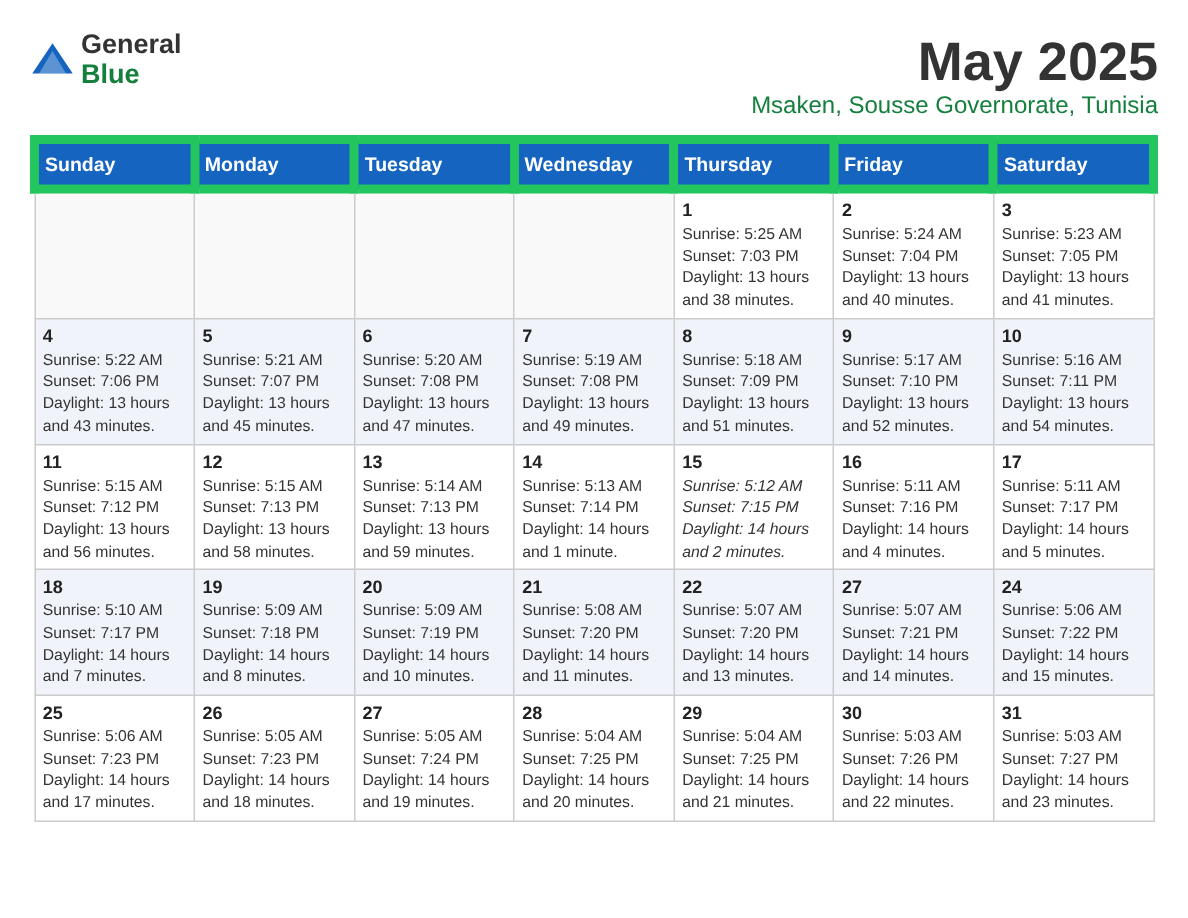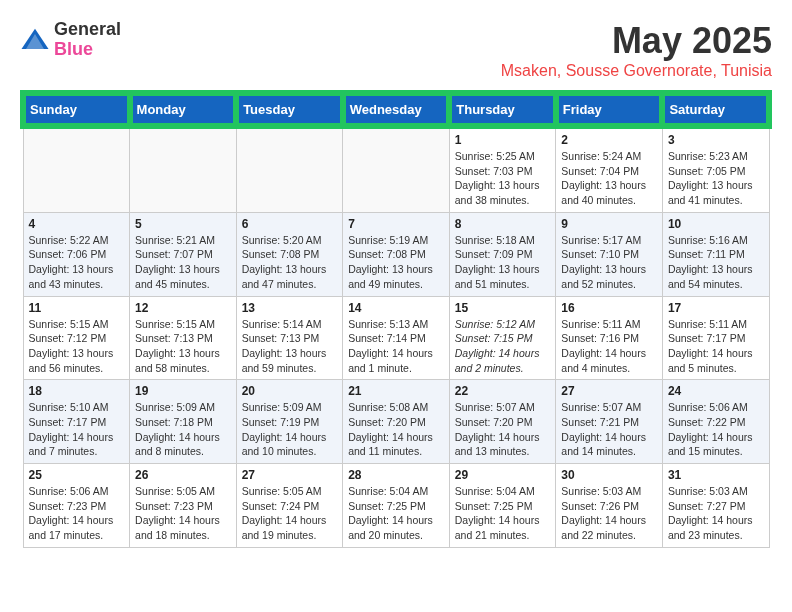--- a/index.html
+++ b/index.html
@@ -26,39 +26,39 @@
       line-height: 1.1;
     }
     .logo-general {
       font-size: 18px;
       font-weight: bold;
       color: #333;
     }
     .logo-blue {
       font-size: 18px;
       font-weight: bold;
-      color: #ec4899;
+      color: #15803d;
     }
     .logo-icon {
       width: 30px;
       height: 30px;
       margin-right: 4px;
     }
     .title-section {
       text-align: right;
     }
     .month-year {
       font-size: 36px;
       font-weight: bold;
       color: #333;
       text-align: right;
     }
     .location {
       font-size: 16px;
-      color: #ef4444;
+      color: #15803d;
     }
     table {
       width: 100%;
       border-collapse: collapse;
       font-size: 11px;
     }
     thead tr th {
       background-color: #1565c0;
       color: #fff;
       padding: 6px 4px;

